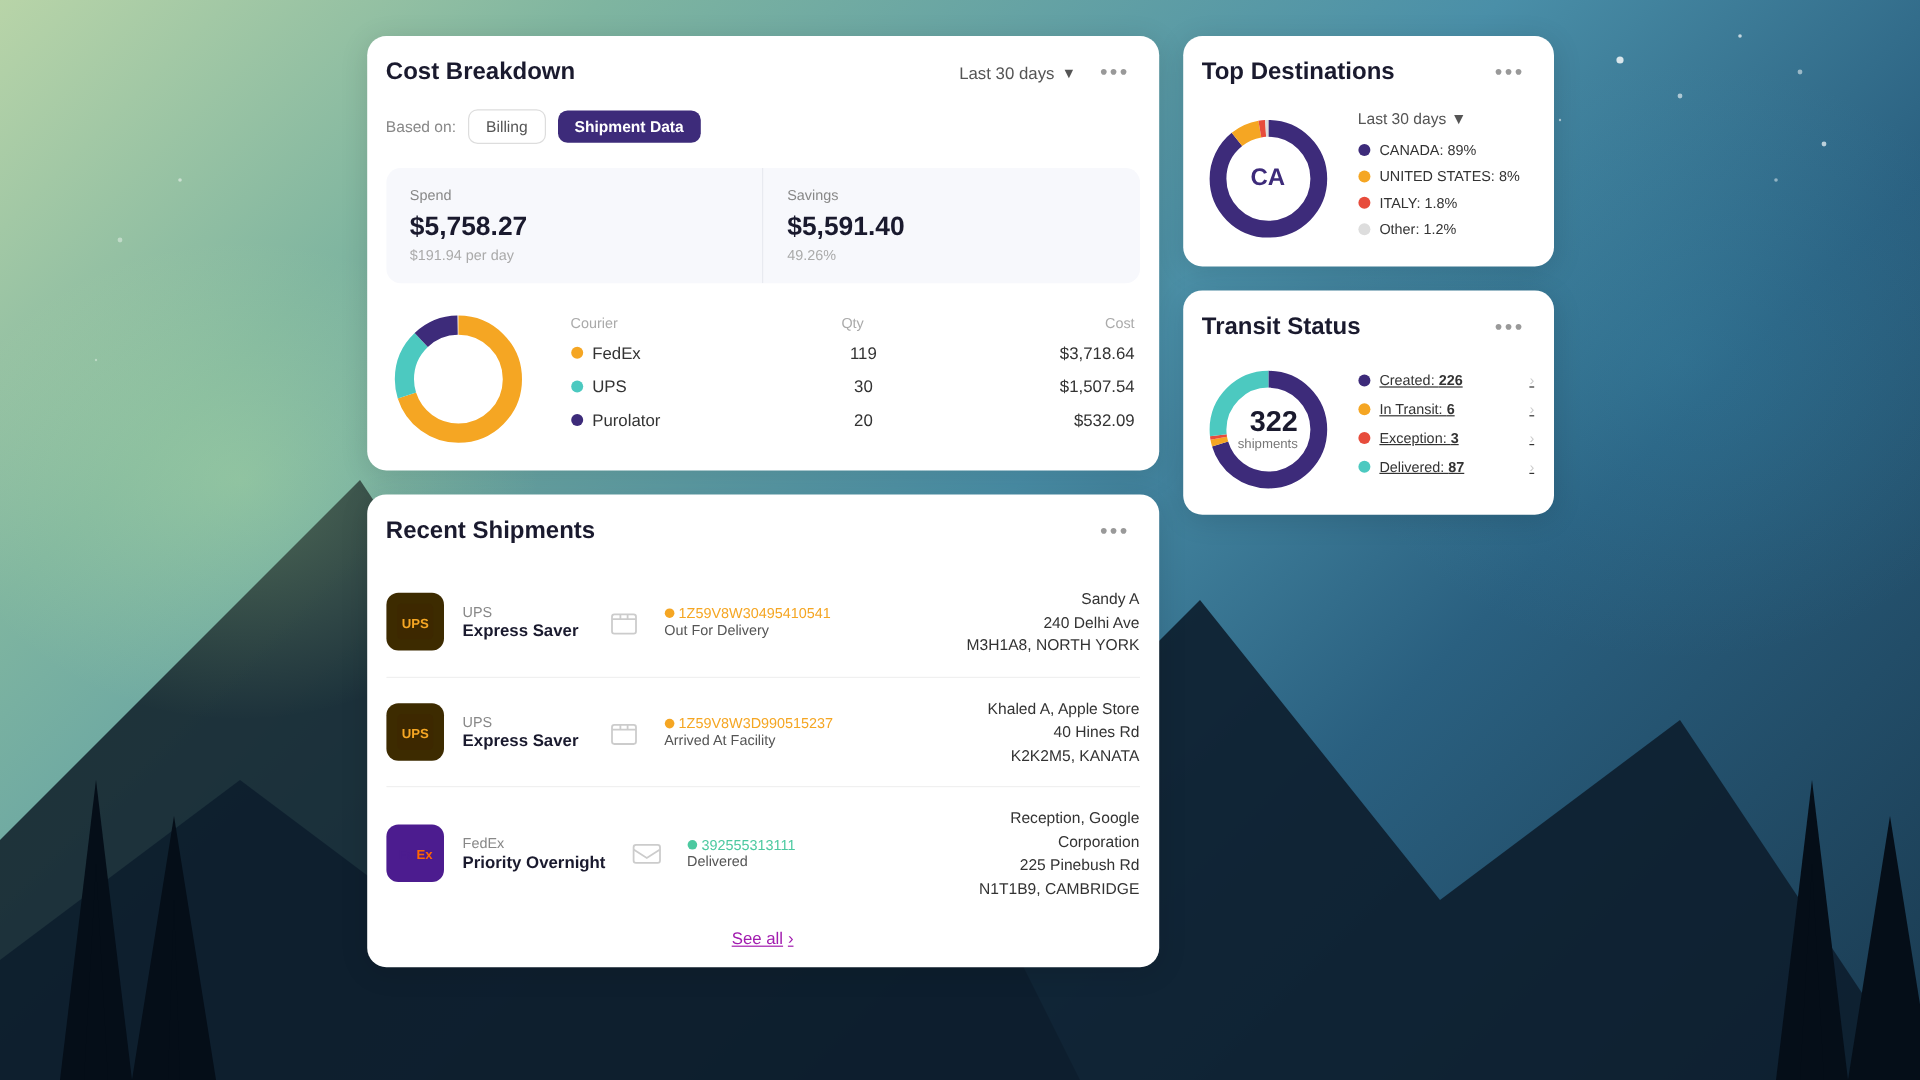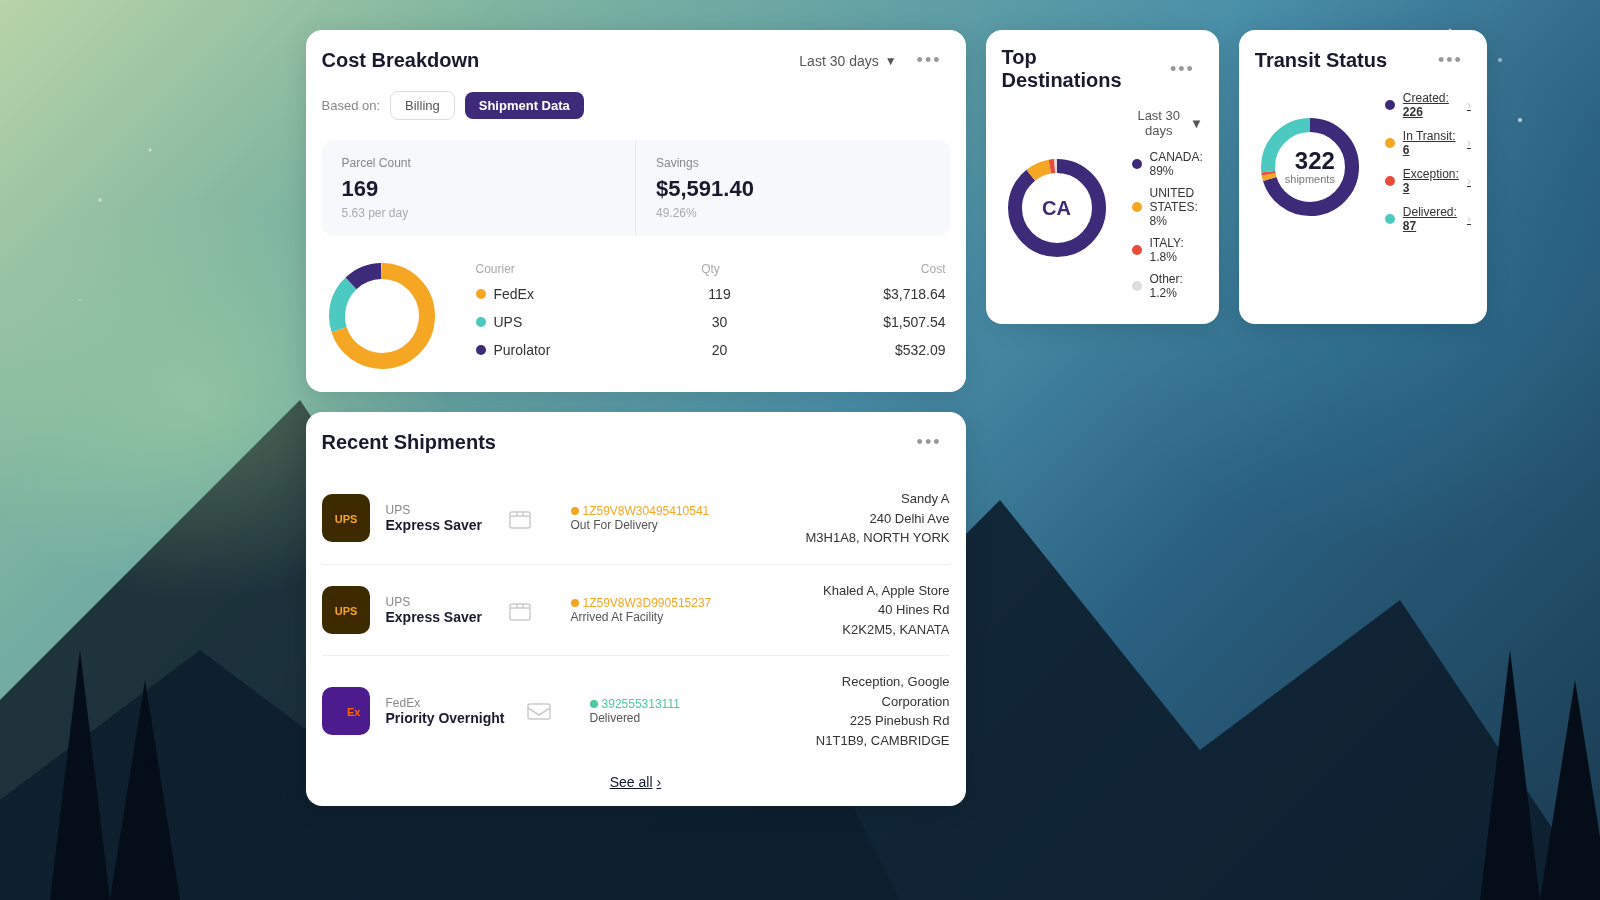--- a/index.html
+++ b/index.html
@@ -33,21 +33,21 @@
 
     .left-column {
       display: flex;
       flex-direction: column;
       gap: 20px;
       width: 660px;
     }
 
     .right-column {
       display: flex;
-      flex-direction: row;
+      flex-direction: column;
       gap: 20px;
       width: 309px;
     }
 
     .card {
       background: #fff;
       border-radius: 16px;
       padding: 16px;
       box-shadow: 0 4px 24px rgba(0,0,0,0.12);
     }
@@ -311,21 +311,20 @@
       display: flex;
       align-items: center;
       justify-content: center;
       color: #ccc;
       font-size: 22px;
       flex-shrink: 0;
     }
 
     .tracking-info {
       flex: 1;
-      margin-left: 17px;
     }
 
     .tracking-num {
       font-size: 12px;
       color: #f5a623;
     }
 
     .tracking-num.delivered {
       color: #4cc9a0;
     }
@@ -346,21 +345,21 @@
       display: flex;
       justify-content: center;
       margin-top: 8px;
     }
 
     .see-all-btn {
       background: none;
       border: none;
       cursor: pointer;
       font-size: 14px;
-      color: #0f172a;
+      color: #a21caf;
       text-decoration: underline;
       display: flex;
       align-items: center;
       gap: 4px;
     }
 
     
     .top-dest-chart {
       display: flex;
       align-items: center;
@@ -546,23 +545,23 @@
       </div>
 
       <div class="based-on">
         <span class="based-on-label">Based on:</span>
         <button class="tab-billing">Billing</button>
         <button class="tab-shipment">Shipment Data</button>
       </div>
 
       <div class="metrics-row">
         <div class="metric-box">
-          <div class="metric-label">Parcel Count</div>
-          <div class="metric-value">169</div>
-          <div class="metric-sub">5.63 per day</div>
+          <div class="metric-label">Spend</div>
+          <div class="metric-value">$5,758.27</div>
+          <div class="metric-sub">$191.94 per day</div>
         </div>
         <div class="metric-box">
           <div class="metric-label">Savings</div>
           <div class="metric-value">$5,591.40</div>
           <div class="metric-sub">49.26%</div>
         </div>
       </div>
 
       <div class="chart-section">
         <div class="donut-container">

